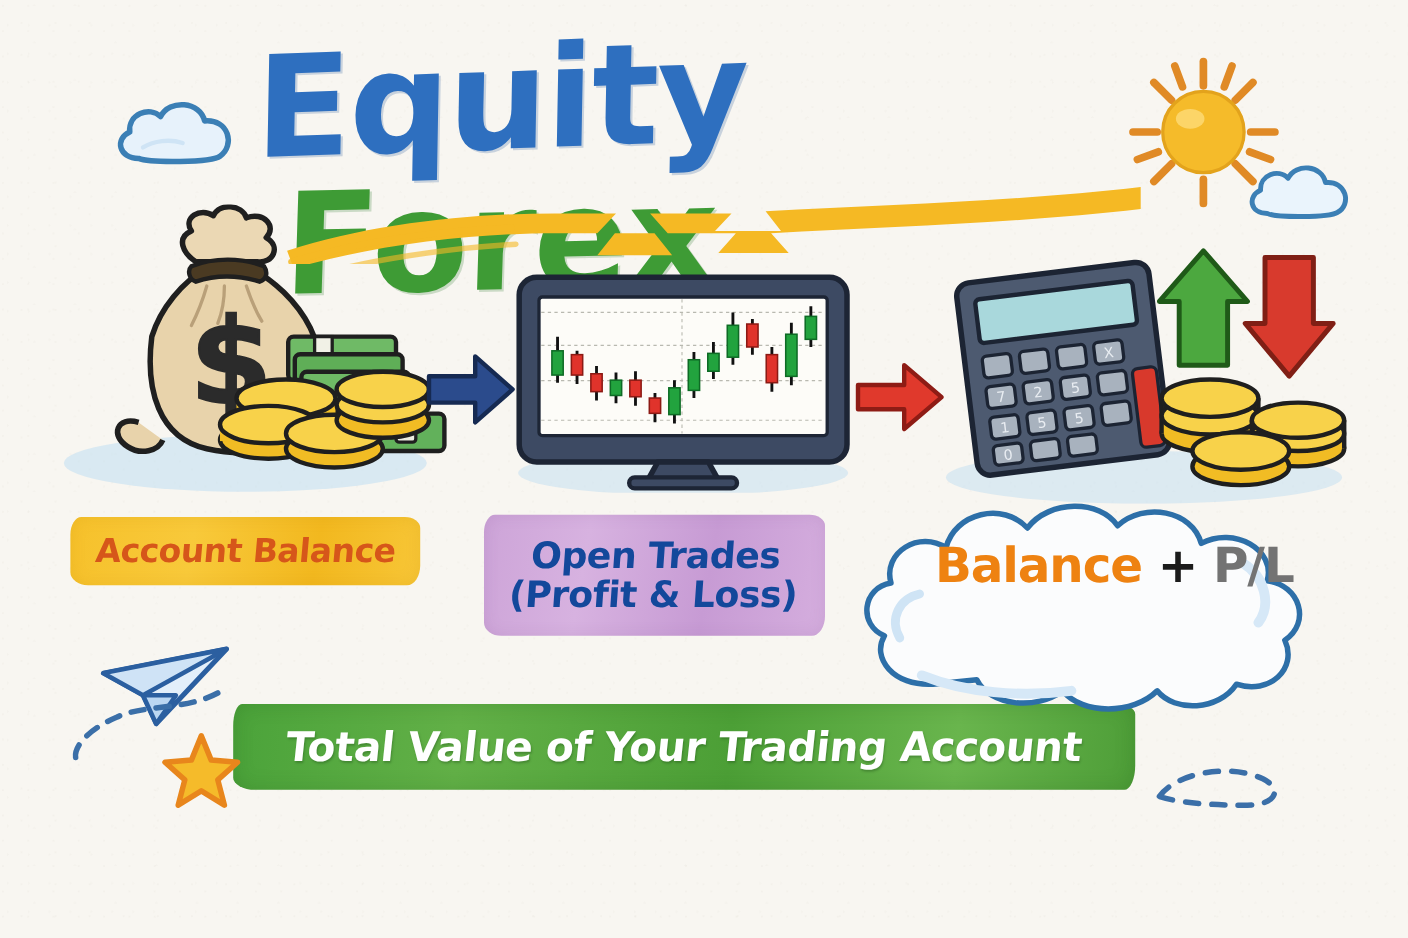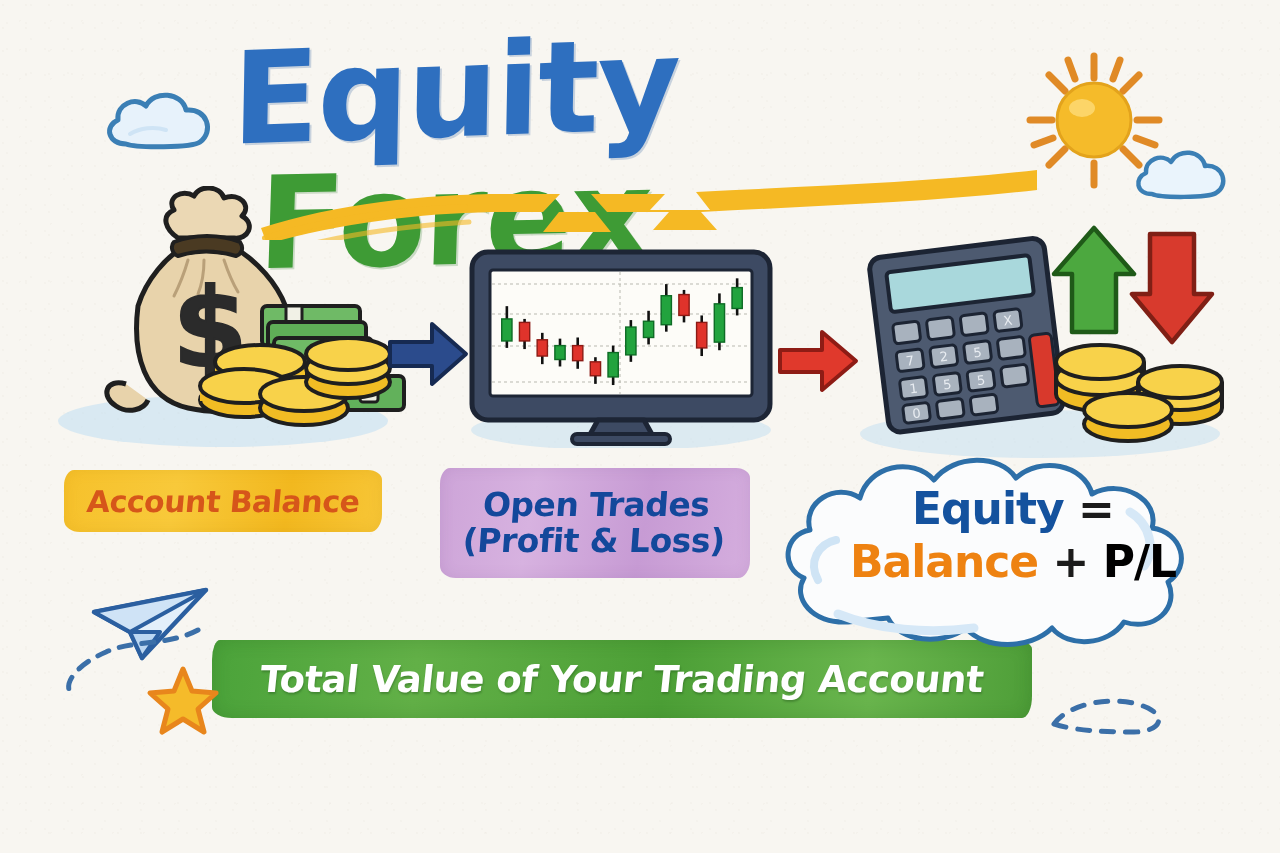--- a/index.html
+++ b/index.html
@@ -112,21 +112,21 @@
     text-align: center;
     font-family: "DejaVu Sans", sans-serif;
     font-weight: bold;
     line-height: 1.06;
   }
   #formula-line1 { font-size: 44px; letter-spacing: -1px; }
   #formula-line2 { font-size: 44px; letter-spacing: -1px; margin-top: 6px; }
   .f-blue   { color: #14529E; }
   .f-orange { color: #EE8211; margin-top: 24px; }
   .f-black  { color: #1b1b1b; }
-  .f-red    { color: #000000; }
+  .f-red    { color: #737373; }
 
   
   #monitor { position: absolute; left: 468px; top: 248px; width: 306px; height: 200px; }
 
   
   .art { position: absolute; }
 </style>
 </head>
 <body>
 
@@ -367,24 +367,20 @@
                C344 26 382 48 374 76 C404 80 414 114 390 130
                C402 156 376 180 346 170
                C330 194 290 196 274 176
                C252 198 206 198 188 176
                C164 194 122 190 110 166 Z" fill="#FBFCFD" stroke="#2D6FA8" stroke-width="5" stroke-linejoin="round"></path>
       <path d="M40 128 C30 110 40 92 58 88" fill="none" stroke="#CFE4F5" stroke-width="8" stroke-linecap="round"></path>
       <path d="M60 162 C100 178 150 182 196 176" fill="none" stroke="#D6E8F7" stroke-width="9" stroke-linecap="round"></path>
       <path d="M352 60 C372 72 378 98 366 114" fill="none" stroke="#D6E8F7" stroke-width="9" stroke-linecap="round"></path>
     </svg>
     <div id="formula-text">
-      <div id="formula-line1">
-        <span class="f-blue">Equity</span>
-        <span class="f-black">=</span>
-      </div>
       <div id="formula-line2">
         <span class="f-orange">Balance</span>
         <span class="f-black">+</span>
         <span class="f-red">P/L</span>
       </div>
     </div>
   </div>
 
   <svg class="art" style="left:86px; top:584px;" width="130" height="80" viewBox="0 0 130 80">
     <path d="M8 28 L120 6 L56 74 L44 48 Z" fill="#E3EFFA" stroke="#2B5FA0" stroke-width="4.5" stroke-linejoin="round"></path>

